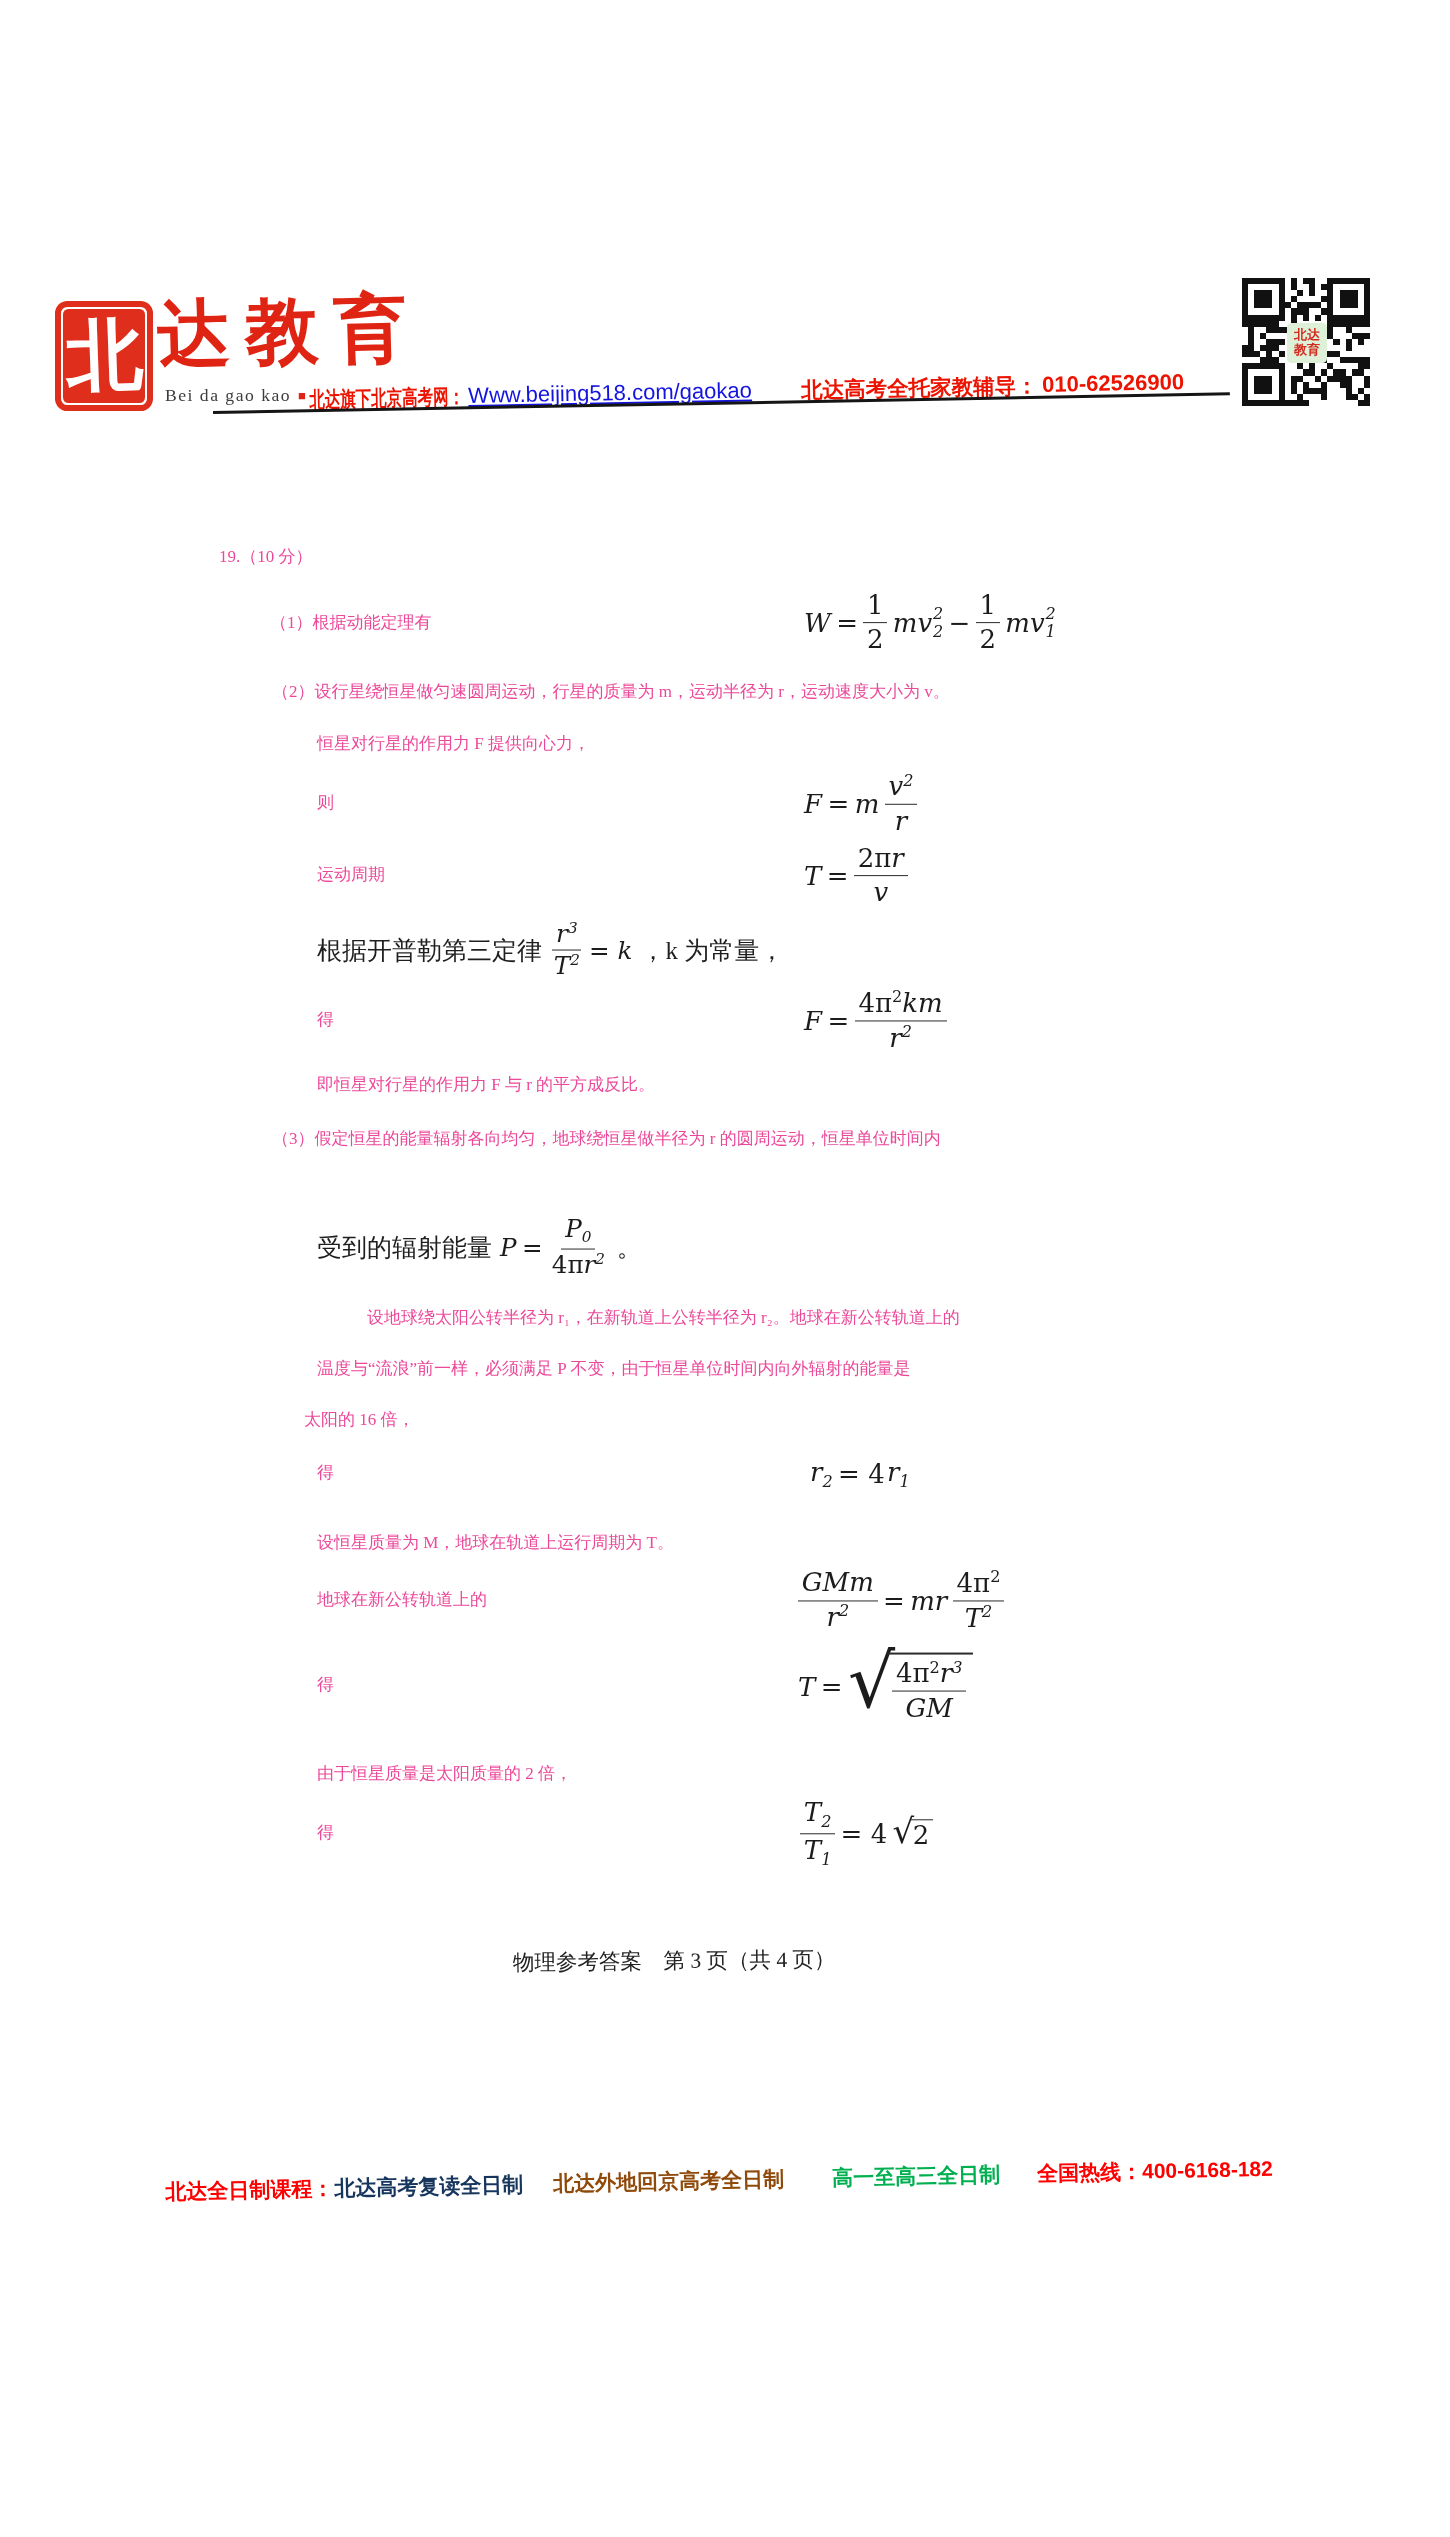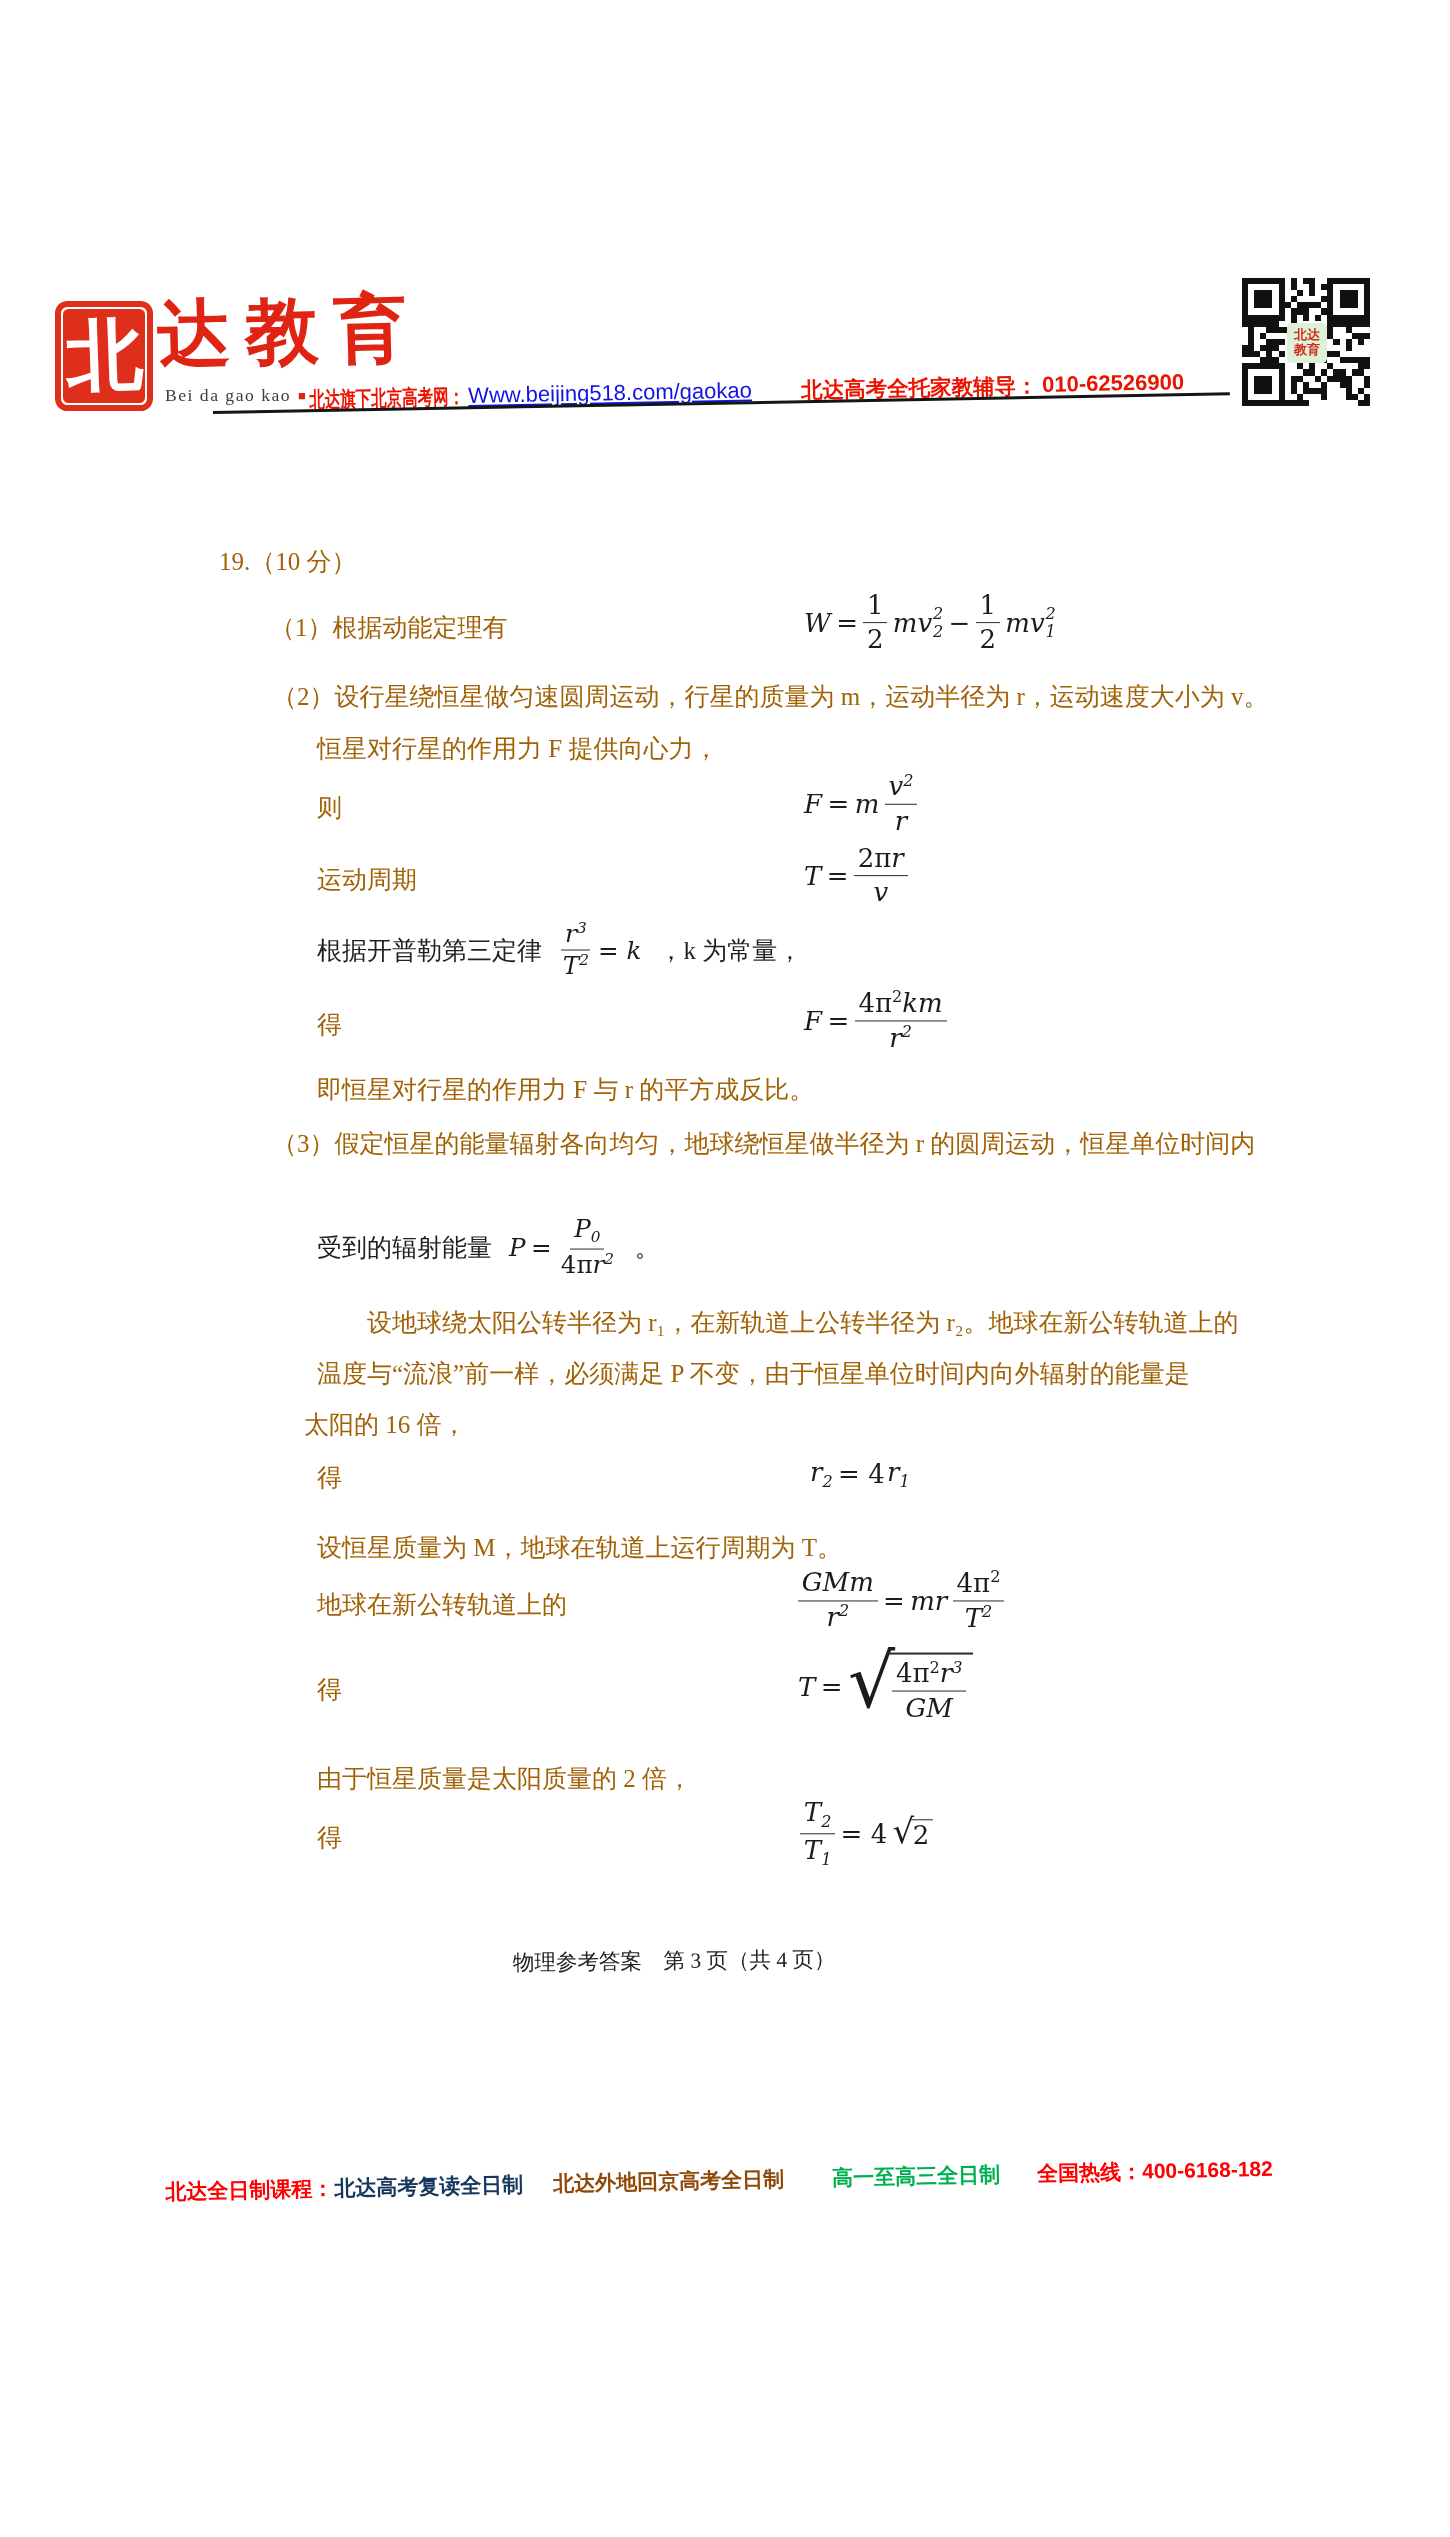--- a/index.html
+++ b/index.html
@@ -39,22 +39,22 @@
   .qr-grid{position:absolute;left:0;top:0;display:grid;
          grid-template-columns:repeat(21,6.1px);grid-template-rows:repeat(21,6.1px);}
   .qm{width:6.1px;height:6.1px;}
   .qm.on{background:#111111;}
   .qr-badge{position:absolute;left:45px;top:45px;width:40px;height:40px;background:#def0d8;
          border-radius:4.6px;display:flex;flex-direction:column;align-items:center;justify-content:center;
          line-height:1.15;}
   .qr-badge span{color:#d42b1e;font-size:13px;font-weight:bold;}
 
   
-  .cn{position:absolute;font-size:25px;line-height:1.25;white-space:nowrap;color:#a16207;}
-  .cn-flex{position:absolute;display:flex;align-items:center;gap:17px;white-space:nowrap;
+  .cn{position:absolute;font-size:17px;line-height:1.25;white-space:nowrap;color:#ec4899;}
+  .cn-flex{position:absolute;display:flex;align-items:center;gap:8px;white-space:nowrap;
          font-size:25px;color:#1f1f1f;transform:translateY(-50%);justify-content:space-between;}
 
   
   .fx{position:absolute;display:flex;align-items:center;gap:5.4px;
       font-family:"DejaVu Serif","Liberation Serif",serif;font-style:italic;
       font-size:26px;color:#1c1c1c;transform:translateY(-50%);white-space:nowrap;}
   .rm{font-style:normal;}
   .frac{display:inline-flex;flex-direction:column;align-items:center;line-height:1.15;}
   .frac .fn{padding:0 3.8px 1.5px;border-bottom:1.5px solid #2a2a2a;}
   .frac .fd{padding:1.5px 3.8px 0;}

